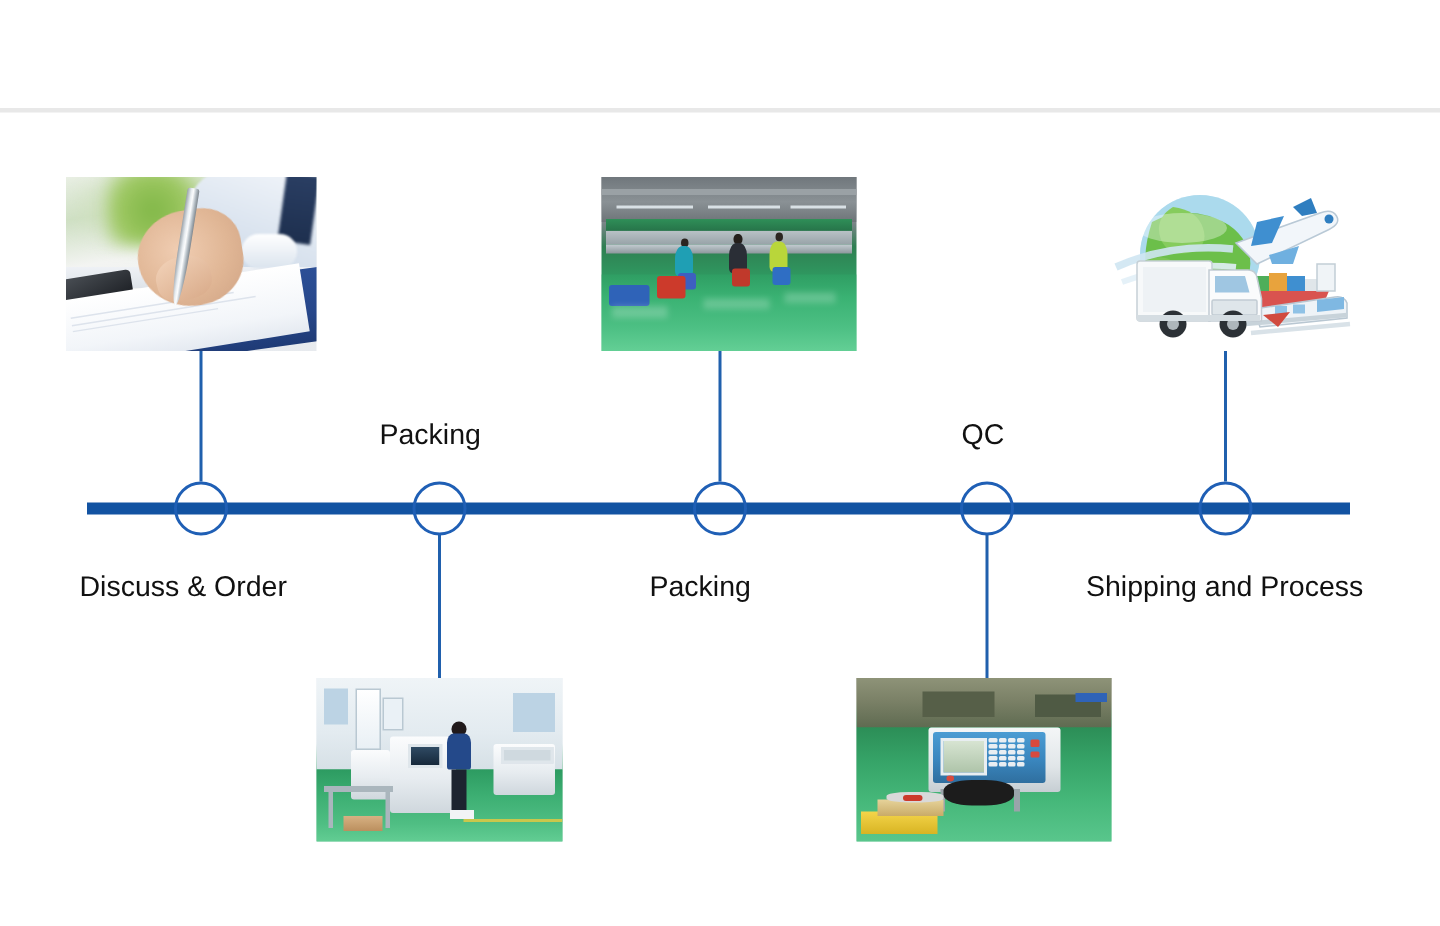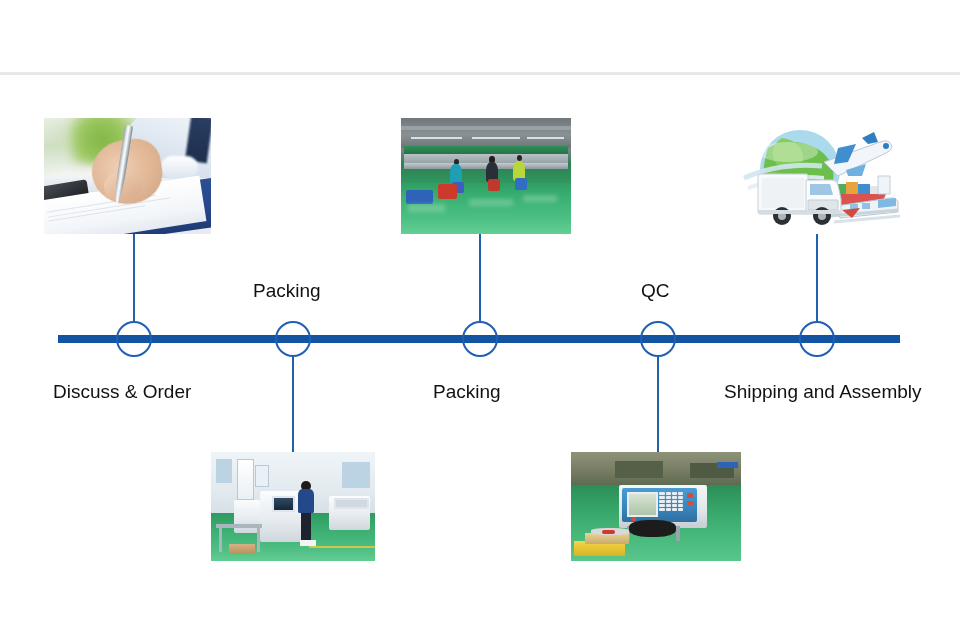--- a/index.html
+++ b/index.html
@@ -496,13 +496,13 @@
 <div class="timeline-node" style="left:116px; top:321px;"></div>
 <div class="timeline-node" style="left:275px; top:321px;"></div>
 <div class="timeline-node" style="left:462px; top:321px;"></div>
 <div class="timeline-node" style="left:640px; top:321px;"></div>
 <div class="timeline-node" style="left:799px; top:321px;"></div>
 
 <div class="stage-label" style="left:53px;  top:382px;">Discuss &amp; Order</div>
 <div class="stage-label" style="left:253px; top:281px;">Packing</div>
 <div class="stage-label" style="left:433px; top:382px;">Packing</div>
 <div class="stage-label" style="left:641px; top:281px;">QC</div>
-<div class="stage-label" style="left:724px; top:382px;">Shipping and Assembly</div>
+<div class="stage-label" style="left:724px; top:382px;">Shipping and Process</div>
 
 </body></html>

